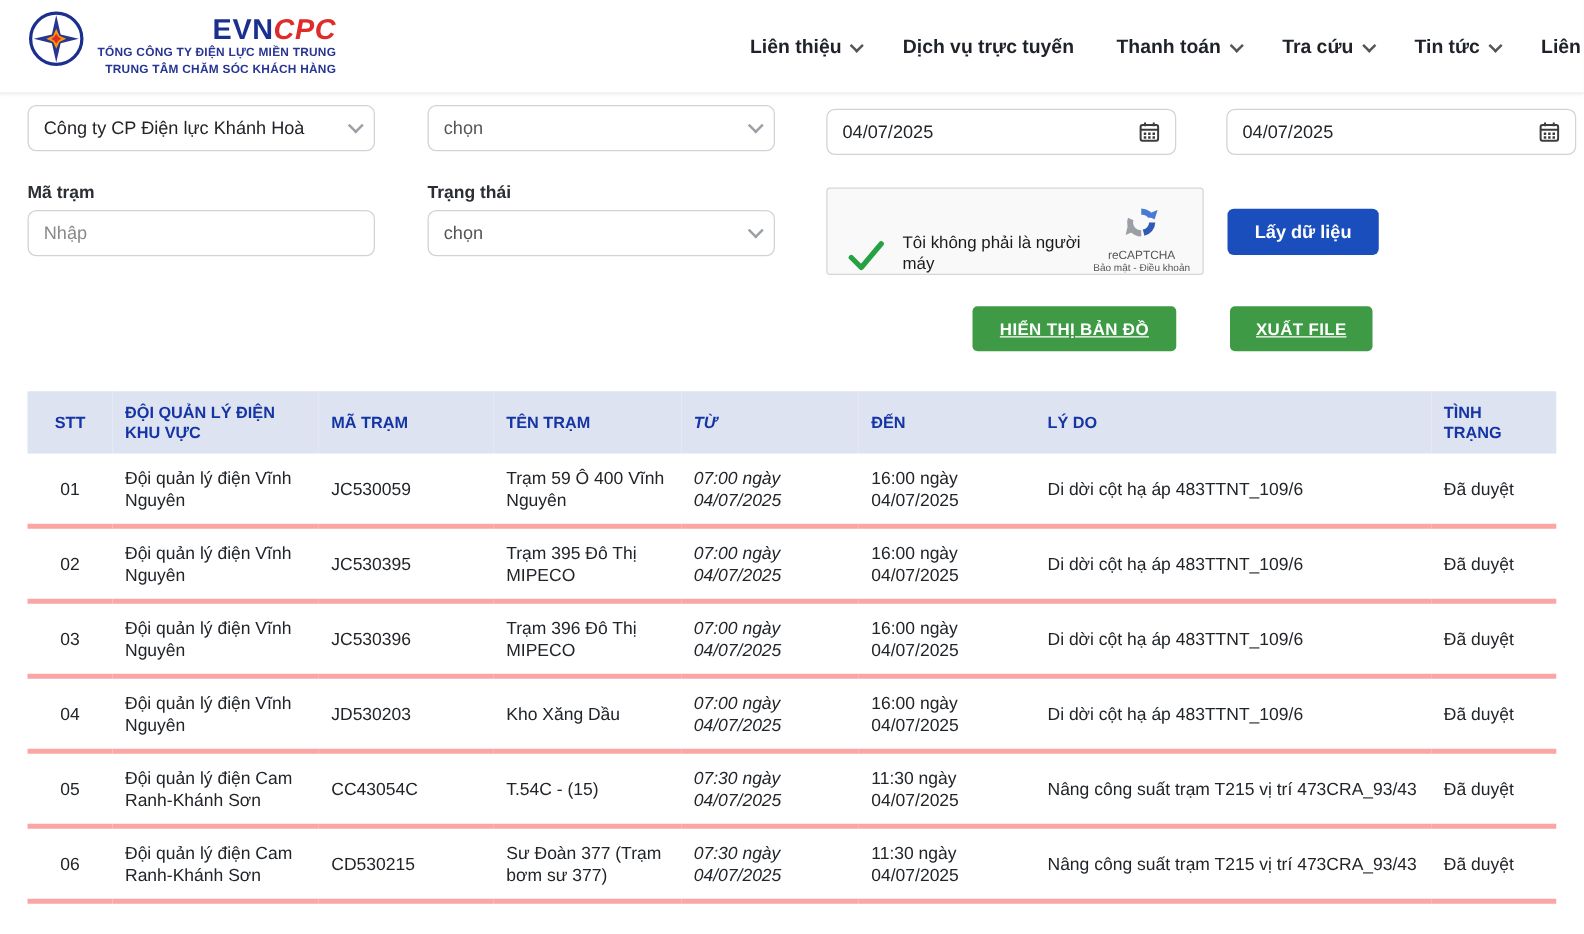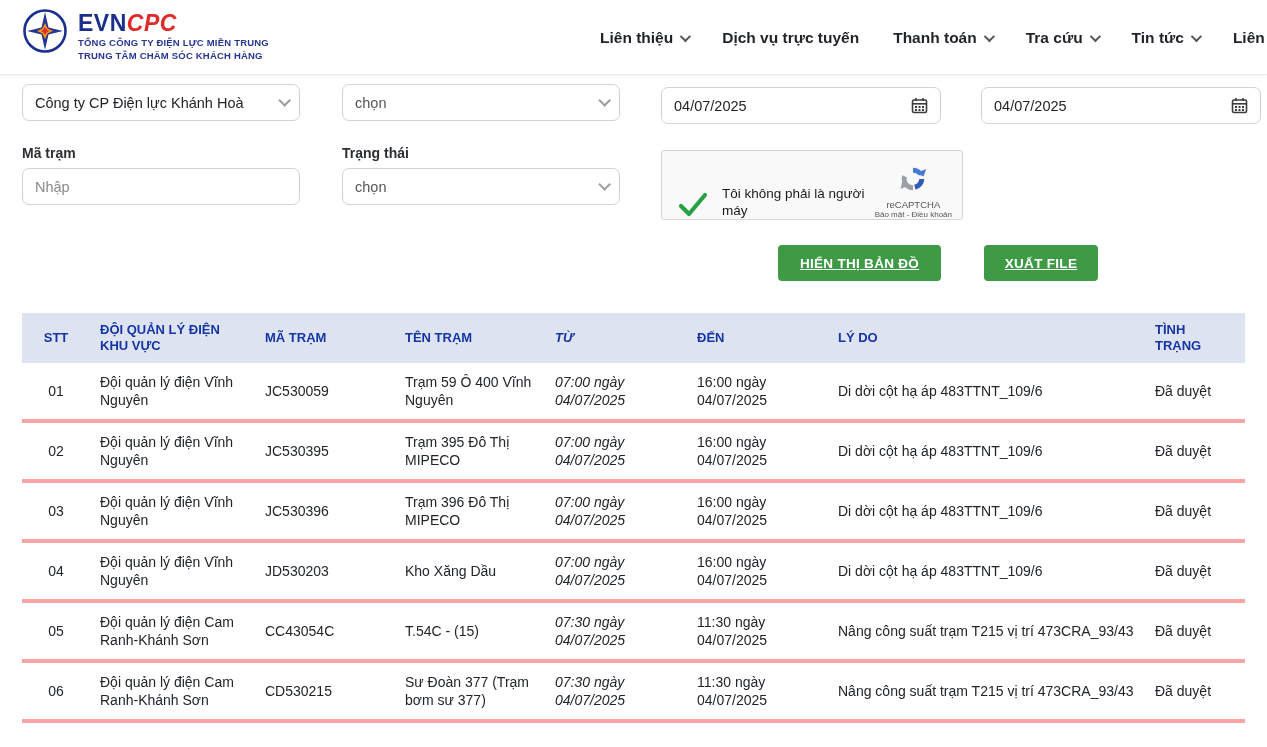--- a/index.html
+++ b/index.html
@@ -4,21 +4,21 @@
 <style>
   * { margin:0; padding:0; box-sizing:border-box; }
   html,body { width:1267px; height:747px; overflow:hidden; background:#fff;
     font-family:"Liberation Sans","DejaVu Sans",sans-serif; color:#212529; }
   .stage { position:relative; width:1267px; height:747px; background:#fff; }
 
   
   .topbar { position:absolute; left:0; top:0; width:1267px; height:75px; background:#fff;
     border-bottom:1px solid #ececec; box-shadow:0 1px 3px rgba(0,0,0,.05); z-index:5; }
   .brand { position:absolute; left:22px; top:8px; display:flex; align-items:flex-start; gap:10px; }
-  .brand-text { padding-top:2px; }
+  .brand-text { padding-top:2px;text-align:right; }
   .brand-row { font-size:23px; font-weight:bold; letter-spacing:.5px; line-height:26px; }
   .evn { color:#1b2f8f; }
   .cpc { color:#e02b2b; font-style:italic; }
   .brand-sub { font-size:9.5px; font-weight:bold; color:#283593; line-height:13px; letter-spacing:.2px; }
   .nav { position:absolute; left:600px; top:0; height:75px; display:flex; align-items:center; gap:34px; white-space:nowrap; }
   .nav-item { display:flex; align-items:center; gap:7px; font-size:15.5px; font-weight:bold; color:#1f2329; cursor:pointer; }
   .chev { width:8px; height:8px; border-right:2px solid #555; border-bottom:2px solid #555;
     transform:rotate(45deg) translateY(-2px); display:inline-block; }
 
   
@@ -180,20 +180,21 @@
         <path d="M42 24 a18 18 0 0 1 -14 17 l-2 -8 a10 10 0 0 0 8 -9 z" fill="#2f5bb7"></path>
         <path d="M24 42 a18 18 0 0 1 -17 -24 l7 3 a10 10 0 0 0 10 13 z" fill="#9aa0a6"></path>
         <path d="M45 8 L41 20 L30 14 Z" fill="#4a7bd4"></path>
         <path d="M4 40 L7 27 L18 34 Z" fill="#9aa0a6"></path>
       </svg>
       <div class="rc-brand">reCAPTCHA</div>
       <div class="rc-links">Bảo mật - Điều khoản</div>
     </div>
   </div>
 
+  <button class="btn-blue">Lấy dữ liệu</button>
   <button class="btn-green" id="btn-map">HIỂN THỊ BẢN ĐỒ</button>
   <button class="btn-green" id="btn-export">XUẤT FILE</button>
 
   <div class="tablewrap">
     <table>
       <thead>
           <tr id="thead-row">
             <th class="col0">STT</th>
             <th class="col1">ĐỘI QUẢN LÝ ĐIỆN KHU VỰC</th>
             <th class="col2">MÃ TRẠM</th>

